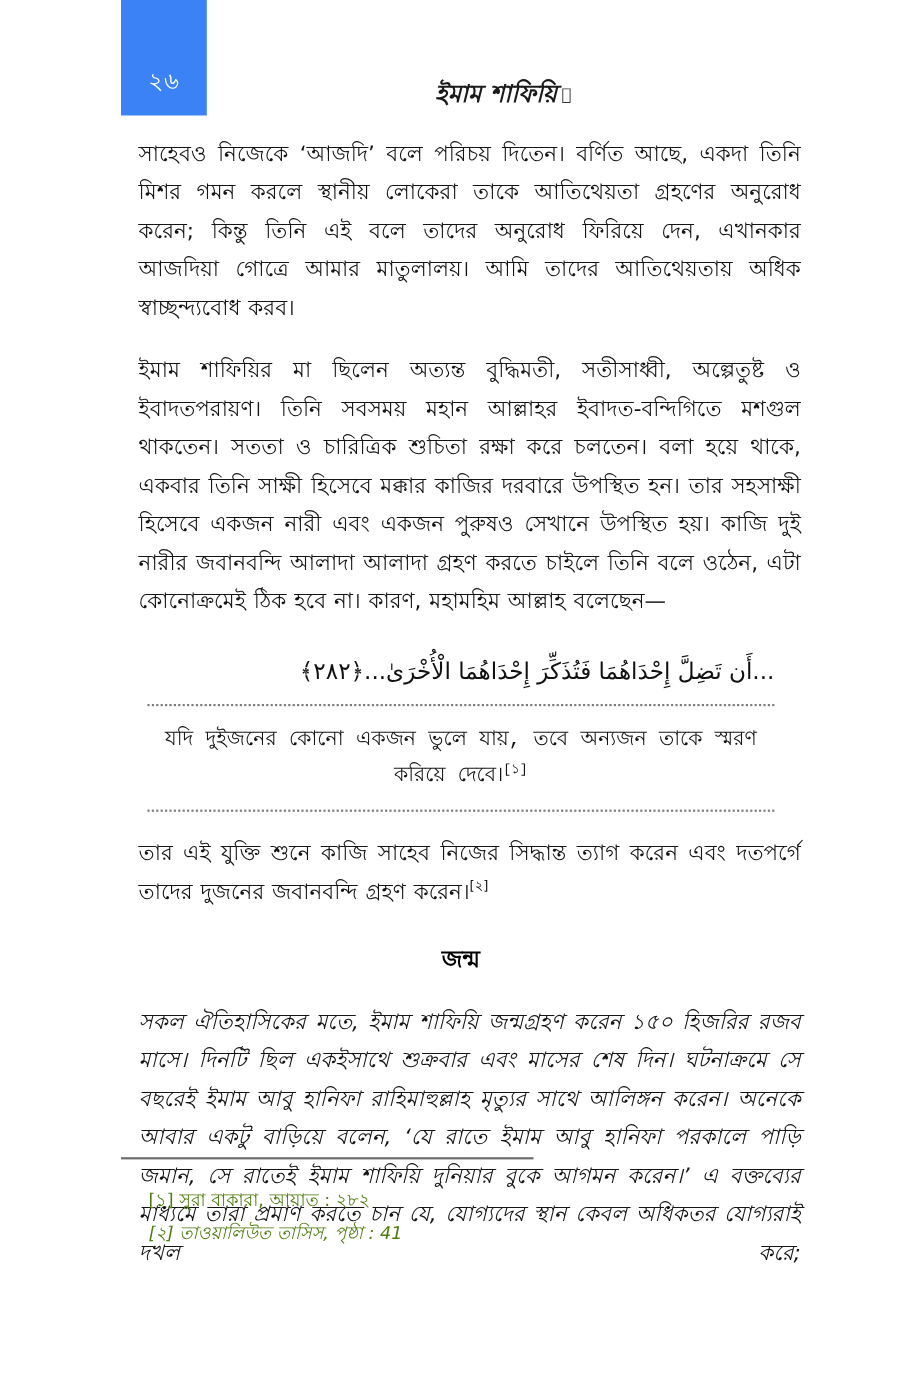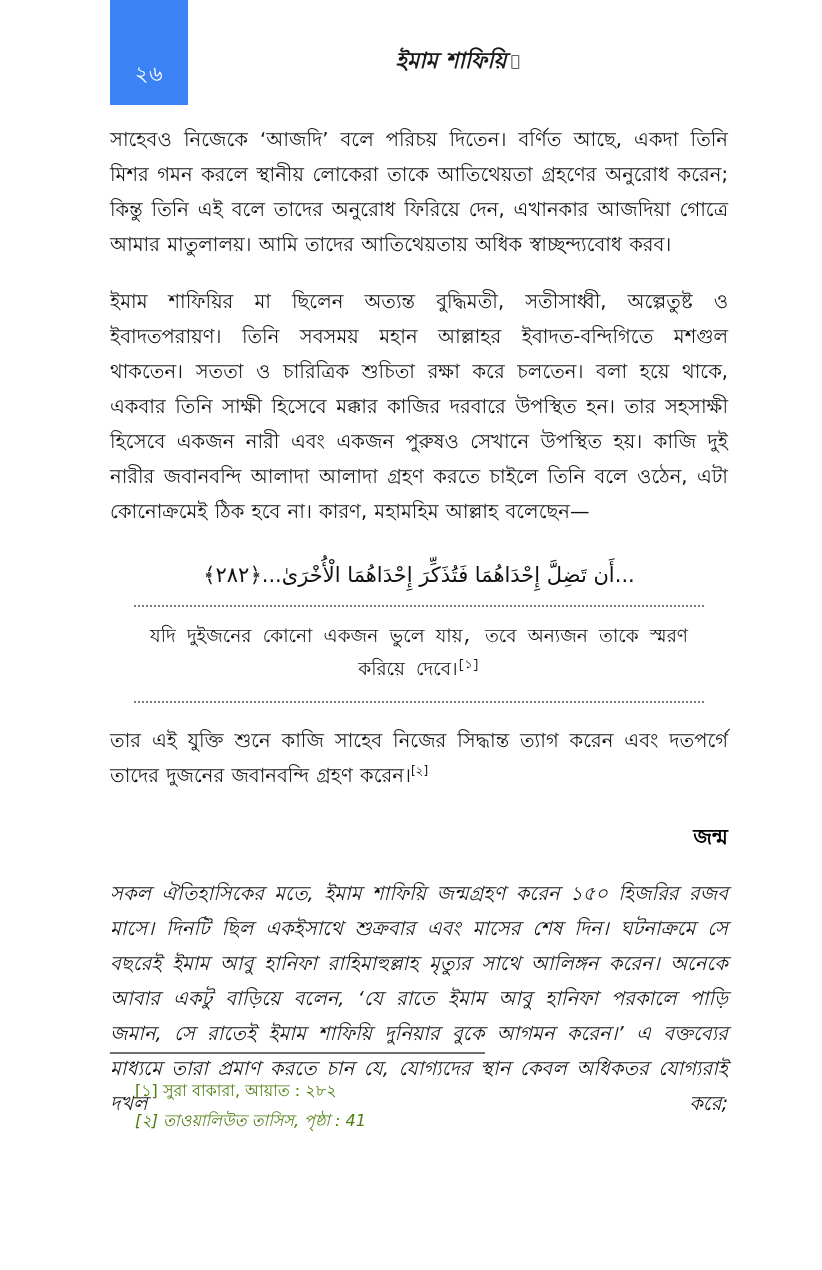--- a/index.html
+++ b/index.html
@@ -40,21 +40,21 @@
     text-align: center;
     color: #ffffff;
     font-size: 21px;
     font-family: "DejaVu Sans", sans-serif;
     letter-spacing: 0.5px;
   }
   #running-title {
     position: absolute;
     left: 188px;
     right: 95px;
-    top: 43px;
+    top: 68px;
     text-align: center;
     font-size: 22px;
     font-style: italic;
     font-weight: 600;
     color: #1a1a1a;
     font-family: "DejaVu Serif", serif;
     white-space: nowrap;
   }
   #running-title .honorific {
     font-size: 15px;
@@ -66,21 +66,21 @@
 
   
   #content {
     position: absolute;
     left: 110px;
     top: 122px;
     width: 618px;
   }
 
   p.body-para {
-    margin: 0 0 22px 0;
+    margin: 0 0 22px 16px;
     font-size: 19.5px;
     line-height: 35px;
     text-align: justify;
     text-align-last: left;
     font-family: "DejaVu Sans", sans-serif;
     font-weight: 400;
     color: #141414;
     word-spacing: 1px;
   }
   p.body-para.last-justify {
@@ -92,21 +92,20 @@
     font-size: 12px;
     vertical-align: super;
     line-height: 0;
   }
 
   
   #quote-block {
     margin: 10px 0 20px 0;
   }
   #arabic-verse {
-    text-align: center;
     font-size: 21px;
     line-height: 40px;
     direction: rtl;
     font-family: "DejaVu Sans", sans-serif;
     color: #111111;
     padding: 4px 24px 10px 24px;
   }
   .dotted-rule {
     border-top: 2px dotted #7d7d7d;
     height: 0;
@@ -118,21 +117,21 @@
     font-size: 18.5px;
     line-height: 33px;
     padding: 14px 40px 14px 40px;
     font-family: Liberation Mono, monospace;
     color: #141414;
   }
 
   
   h2.section-heading {
     margin: 28px 0 20px 0;
-    text-align: right;
+    text-align: center;
     font-size: 21px;
     font-weight: 700;
     font-family: "DejaVu Sans", sans-serif;
     color: #000000;
   }
 
   
   #footnotes {
     position: absolute;
     left: 110px;

